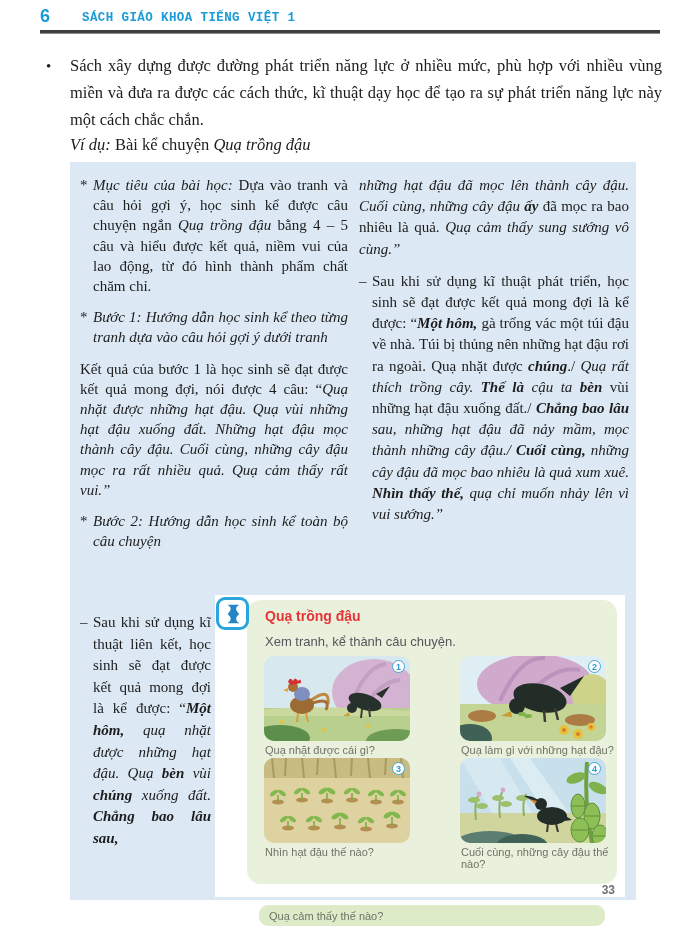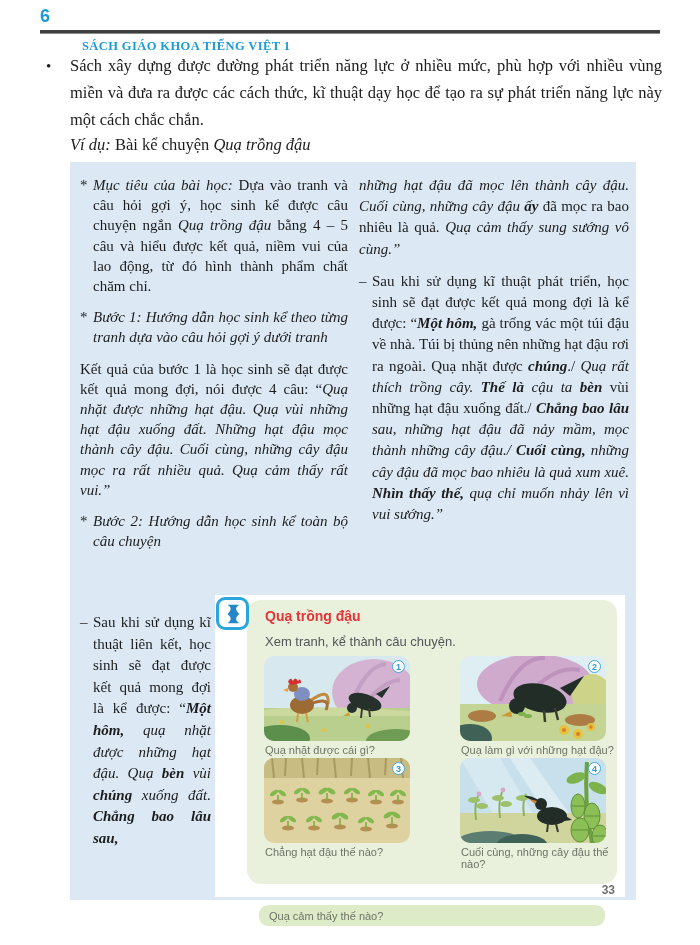--- a/index.html
+++ b/index.html
@@ -2,22 +2,22 @@
 <html><head>
 <meta charset="utf-8">
 <style>
   html,body{margin:0;padding:0;}
   #page{position:relative;width:700px;height:945px;background:#ffffff;overflow:hidden;
         font-family:"Liberation Serif","DejaVu Serif",serif;color:#1c1c1c;}
 
   
   .hdr-num{position:absolute;left:40px;top:6px;font-family:"Liberation Sans","DejaVu Sans",sans-serif;
            font-size:18px;font-weight:bold;color:#1a9bd7;}
-  .hdr-title{position:absolute;left:82px;top:11px;font-family:Liberation Serif, serif;
-           font-size:12.5px;font-weight:bold;color:#1a9bd7;letter-spacing:.4px;margin-top:28px;}
+  .hdr-title{position:absolute;left:82px;top:11px;font-family:Liberation Mono, monospace;
+           font-size:12.5px;font-weight:bold;color:#1a9bd7;letter-spacing:.4px;}
   .hdr-rule{position:absolute;left:40px;top:30px;width:620px;height:3px;background:#3f3f3f;
             border-bottom:1px solid #8a8a8a;}
 
   
   .bullet-para{position:absolute;left:70px;top:52px;width:592px;font-size:16.5px;line-height:27px;
                text-align:justify;}
   .bullet-dot{position:absolute;left:-24px;top:1px;font-size:15px;}
   .example-line{position:absolute;left:70px;top:135px;font-size:16.5px;}
   .it{font-style:italic;}
 
@@ -293,21 +293,21 @@
             <circle cx="81" cy="46" r="6" fill="#232d28"></circle>
             <path d="M77 43 l-8 -2 6 5 z" fill="#d2862f"></path>
             <line x1="88" y1="66" x2="87" y2="74" stroke="#3c3c34" stroke-width="2"></line>
             <line x1="96" y1="66" x2="98" y2="74" stroke="#3c3c34" stroke-width="2"></line>
           </svg>
           <div class="badge">4</div>
         </div>
 
         <div class="caption cap1">Quạ nhặt được cái gì?</div>
         <div class="caption cap2">Quạ làm gì với những hạt đậu?</div>
-        <div class="caption cap3">Chẳng hạt đậu thế nào?</div>
+        <div class="caption cap3">Nhìn hạt đậu thế nào?</div>
         <div class="caption cap4">Cuối cùng, những cây đậu thế nào?</div>
 
         <div class="fig-bar">
           <span>Quạ cảm thấy thế nào?</span>
         </div>
       </div>
 
       <div class="fig-icon">
         <svg width="20" height="22" viewBox="0 0 26 28">
           <path d="M6 2 Q14 7 6 14 Q14 21 6 26 L21 26 Q13 21 21 14 Q13 7 21 2 Z" fill="#2586c7"></path>

